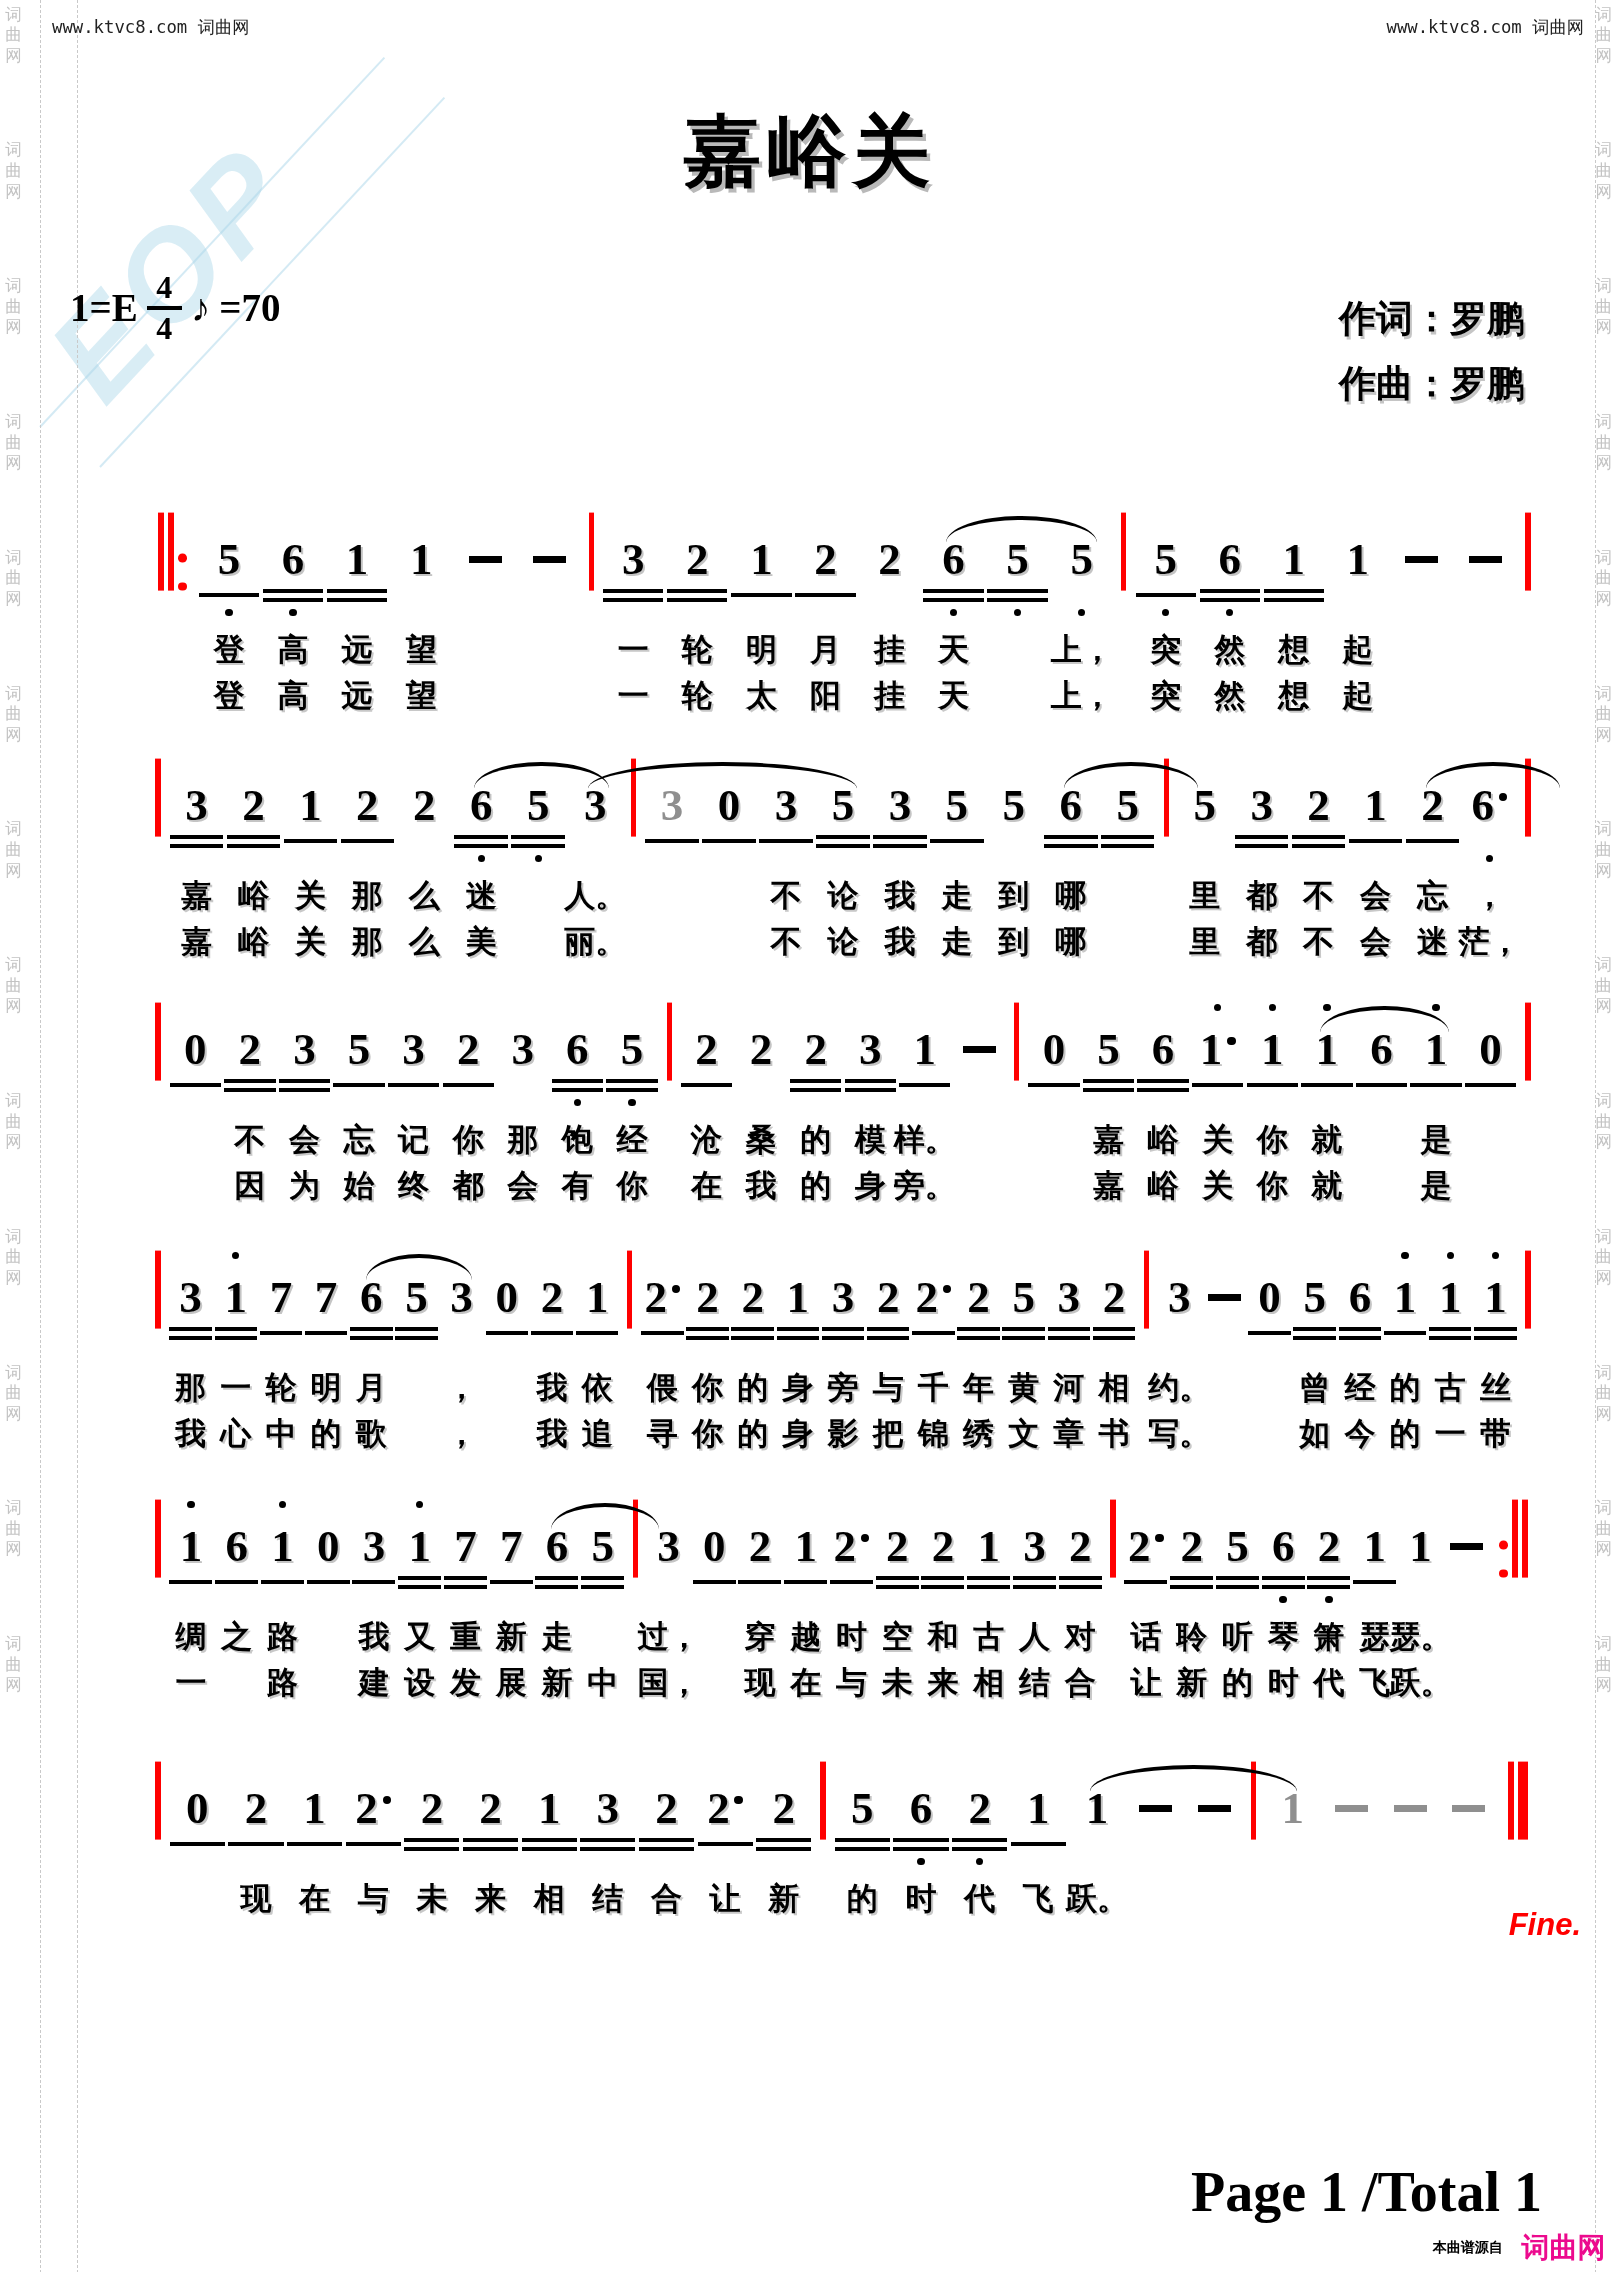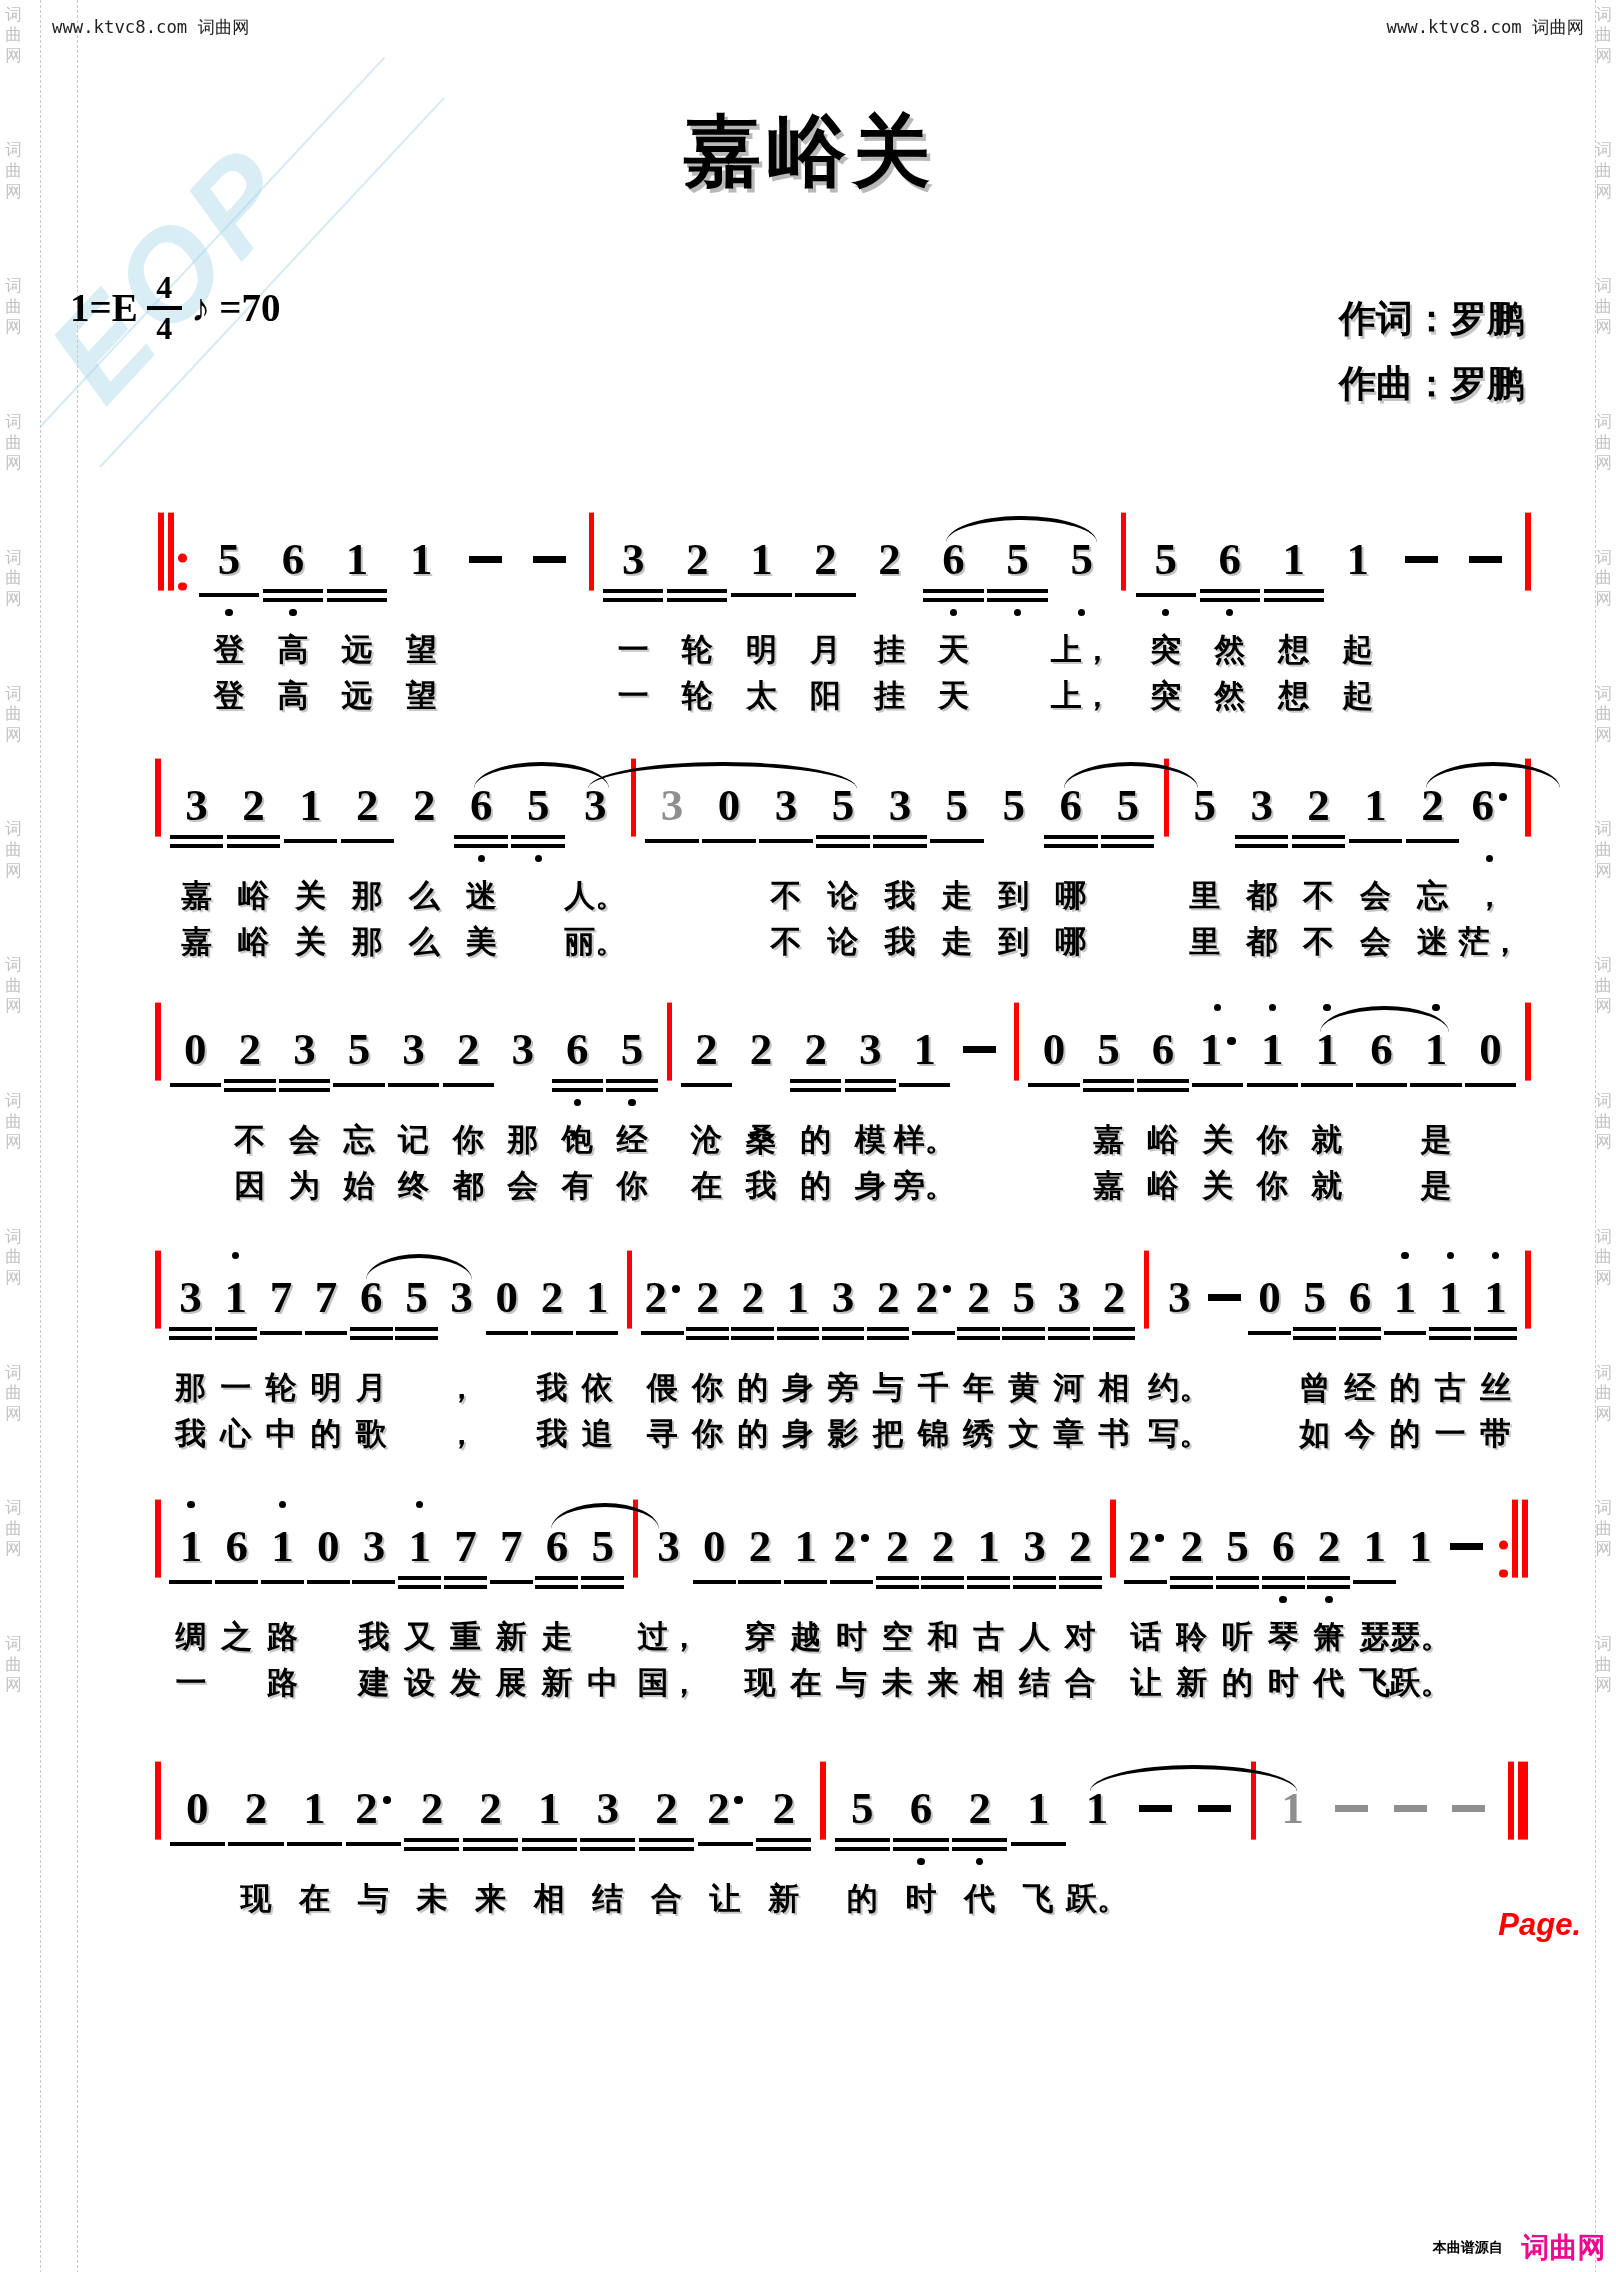--- a/index.html
+++ b/index.html
@@ -2296,21 +2296,22 @@
             <div class="rb" style="width: 6px;"></div>
             <div class="rb" style="width: 10px;"></div>
           </div>
           <div class="slot ulines"></div>
           <div class="slot lo"></div>
           <div class="lyr"></div>
         </div>
       </div>
     </div>
 
-  <div class="fine">Page.</div>
+  <div class="fine">Fine.</div>
 
+  <div class="pagefoot">Page 1 /Total 1</div>
   <div class="srcline">
     <span class="pre">本曲谱源自</span>
     <span class="logo">词曲网</span>
   </div>
 
 </div>
 
 
 </body></html>

